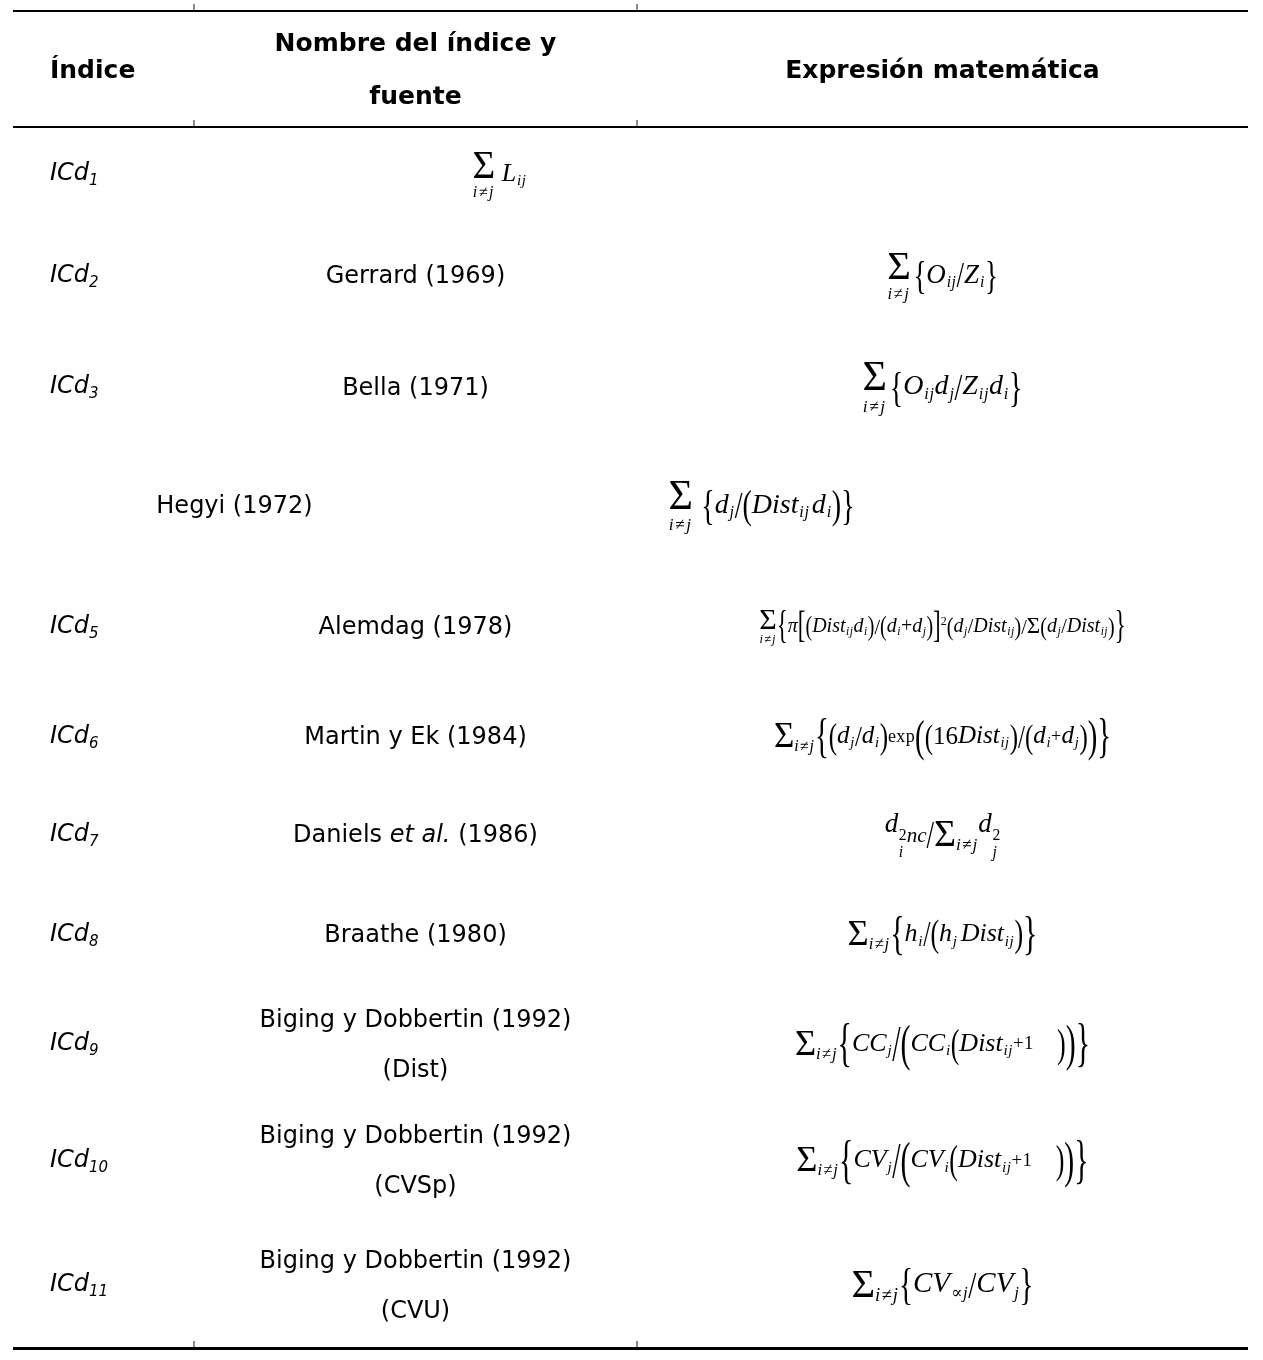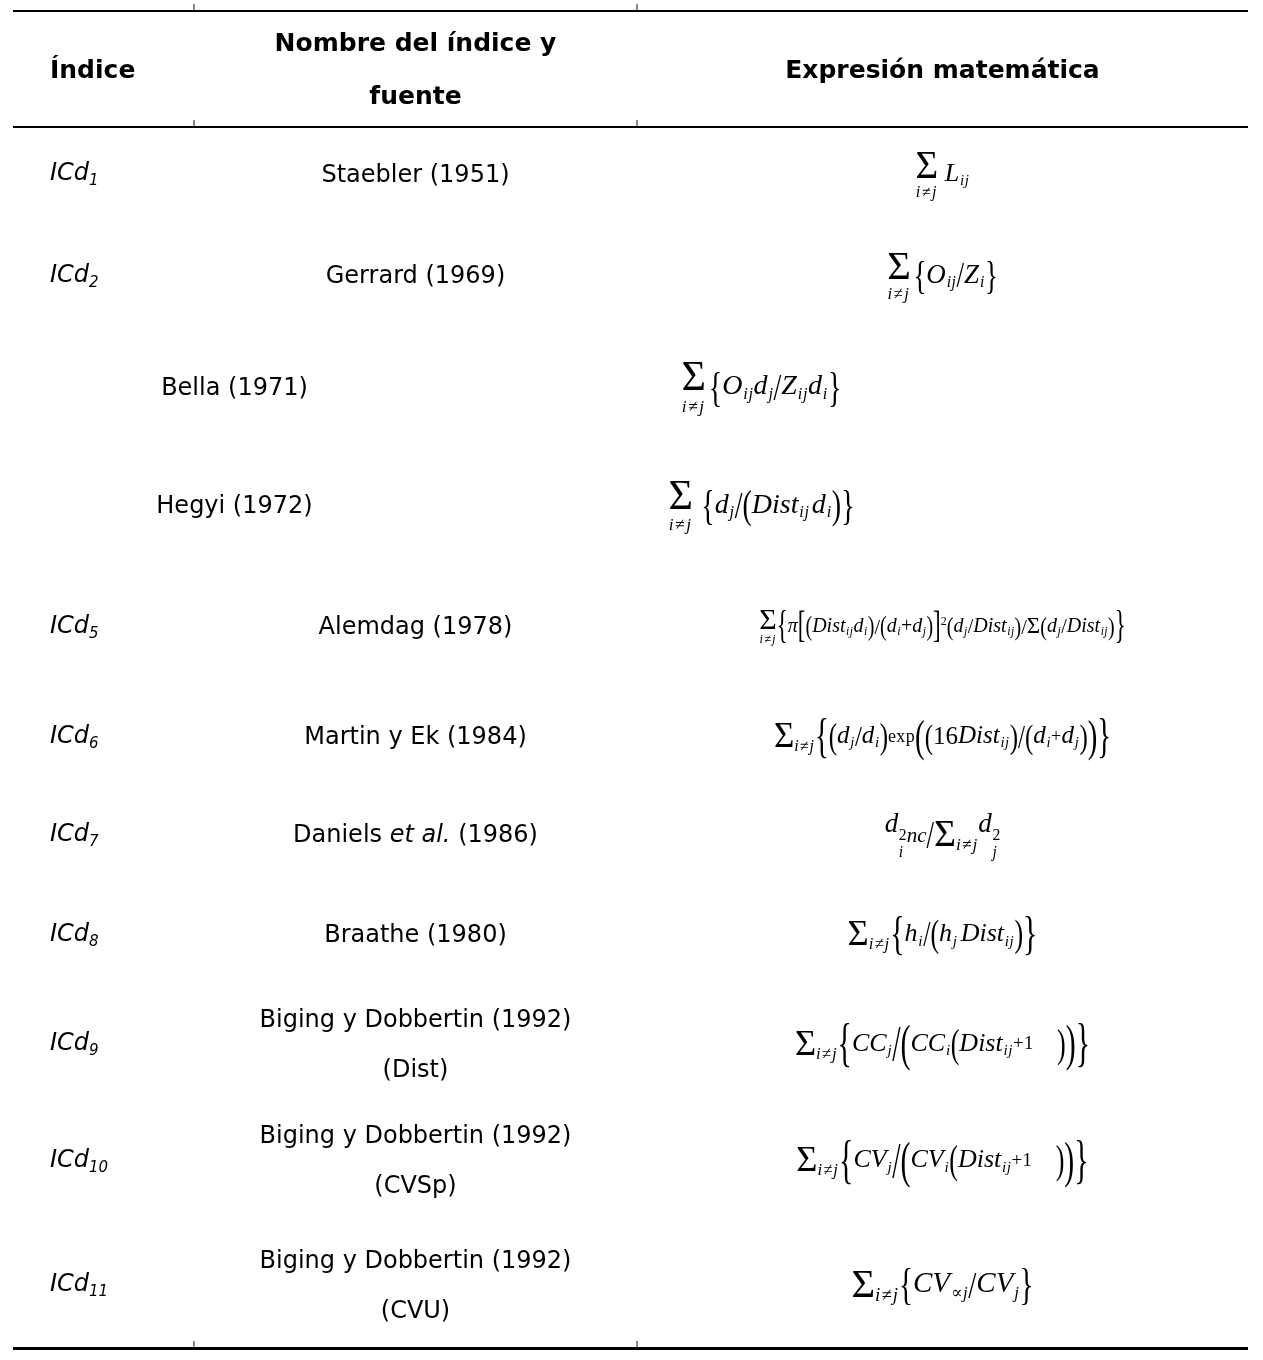--- a/index.html
+++ b/index.html
@@ -70,23 +70,20 @@
       </div>
       <div class="c3 hcell">
         <span>Expresión matemática</span>
       </div>
     </div>
     <div id="rows">
         <div class="trow" style="height: 95px;">
           <div class="c1">
             <span class="idx">ICd<span class="idxsub">1</span></span>
           </div>
-          <div class="c2">
-            <div class="name"><span>Staebler (1951)</span></div>
-          </div>
           <div class="c3">
             <span class="fx" style="font-size: 26px;">
               <span class="msum">
                 <span class="msum-sig">Σ</span>
                 <span class="msum-lim">i≠j</span>
               </span>
               <span class="msp" style="width: 0.25em;"></span>
               <span><span class="mi">L</span><span class="msub">ij</span></span>
             </span>
           </div>
@@ -107,20 +104,23 @@
               <span class="msp" style="width: 0.1em;"></span>
               <span><span class="mdel" style="transform: scaleY(1.45);">{</span></span>
               <span><span class="mi">O</span><span class="msub">ij</span></span>
               <span><span class="mdel" style="transform: scaleY(1.3);">/</span></span>
               <span><span class="mi">Z</span><span class="msub">i</span></span>
               <span><span class="mdel" style="transform: scaleY(1.45);">}</span></span>
             </span>
           </div>
         </div>
         <div class="trow" style="height: 115px;">
+          <div class="c1">
+            <span class="idx">ICd<span class="idxsub">3</span></span>
+          </div>
           <div class="c2">
             <div class="name"><span>Bella (1971)</span></div>
           </div>
           <div class="c3">
             <span class="fx" style="font-size: 28px;">
               <span class="msum">
                 <span class="msum-sig">Σ</span>
                 <span class="msum-lim">i≠j</span>
               </span>
               <span class="msp" style="width: 0.1em;"></span>

